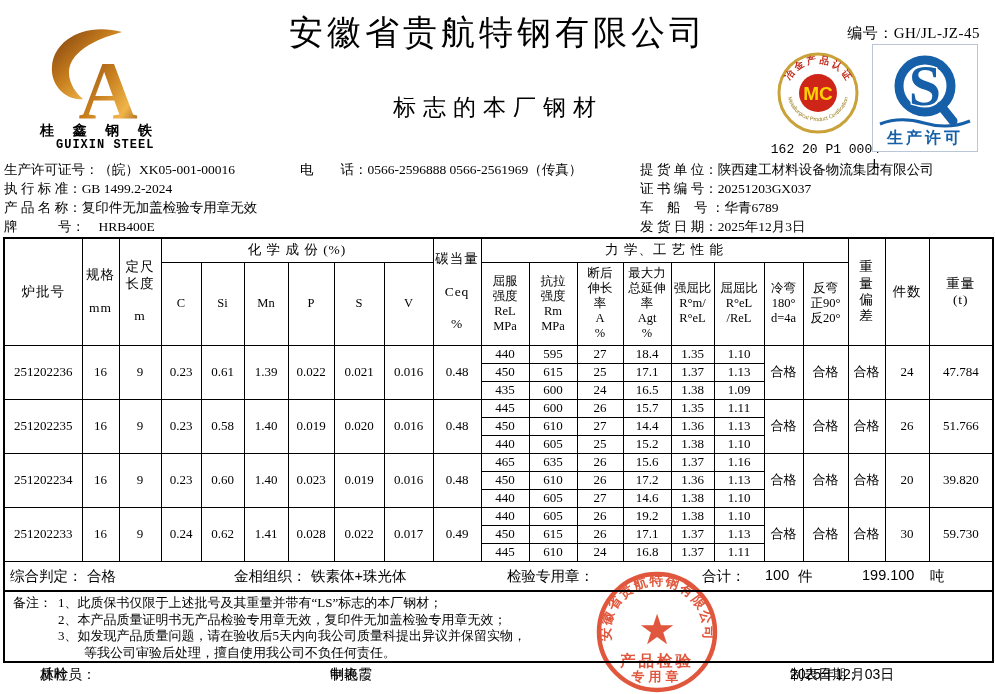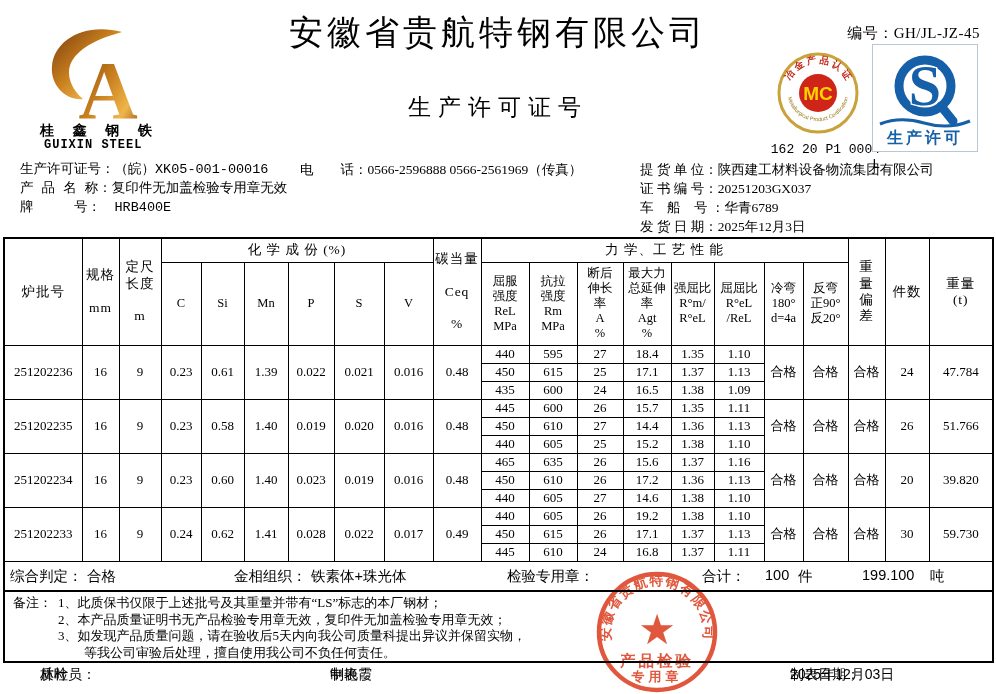--- a/index.html
+++ b/index.html
@@ -18,27 +18,27 @@
   }
   .subtitle {
     position: absolute; left: 0; right: 0; top: 92px;
     text-align: center; font-size: 23px; letter-spacing: 7px;
   }
   .doc-no {
     position: absolute; top: 24px; right: 16px; font-size: 15px; letter-spacing: 0.5px;
   }
   .logo-wrap { position: absolute; left: 40px; top: 22px; width: 116px; }
   .logo-cn { position: absolute; left: 0; top: 100px; width: 112px; display: flex; justify-content: space-between; font-weight: bold; font-size: 14px; }
-  .logo-en { position: absolute; left: 4px; top: 116px; width: 116px; font-family: "Liberation Mono", monospace; font-size: 12px; font-weight: bold; letter-spacing: 1px; }
+  .logo-en { position: absolute; left: 16px; top: 116px; width: 116px; font-family: "Liberation Mono", monospace; font-size: 12px; font-weight: bold; letter-spacing: 1px; }
   .mc-badge { position: absolute; left: 776px; top: 50px; }
   .mc-code { position: absolute; left: 756px; top: 142px; width: 124px; text-align: right; font-size: 13px; font-family: "Liberation Mono", monospace; }
   .qs-badge { position: absolute; left: 872px; top: 44px; }
   
   .info { position: absolute; top: 160px; font-size: 13.5px; line-height: 19px; white-space: nowrap; }
-  .info-left { left: 20px; font-family: Liberation Mono, monospace; }
+  .info-left { left: 4px; }
   .info-mid { left: 300px; }
   .info-right { left: 640px; }
   .info-row .lbl { }
   
   table.main {
     position: absolute; left: 3px; top: 237px; width: 990px;
     border-collapse: collapse; table-layout: fixed;
     border: 2px solid #000;
   }
   table.main th, table.main td {
@@ -88,21 +88,21 @@
   <div class="logo-cn">
     <span>桂</span>
       <span>鑫</span>
       <span>钢</span>
       <span>铁</span>
   </div>
   <div class="logo-en">GUIXIN  STEEL</div>
 </div>
 
 <h1 class="title">安徽省贵航特钢有限公司</h1>
-<div class="subtitle">生产许可证号</div>
+<div class="subtitle">标志的本厂钢材</div>
 
 <div class="doc-no">
   <span>编号：</span><span>GH/JL-JZ-45</span>
 </div>
 
 <div class="mc-badge">
   <svg width="84" height="88" viewBox="0 0 84 88">
     <circle cx="42" cy="43" r="39" fill="#fff" stroke="#c9a23a" stroke-width="3"></circle>
     <path id="mcTop" d="M 13,55 A 31,31 0 1 1 71,55" fill="none"></path>
     <path id="mcBot" d="M 12,48 A 31,31 0 0 0 72,48" fill="none"></path>
@@ -124,20 +124,21 @@
     <circle cx="53" cy="42" r="26" fill="none" stroke="#1560a8" stroke-width="9"></circle>
     <path d="M 69,62 L 81,77" stroke="#1560a8" stroke-width="9" stroke-linecap="round"></path>
     <text x="53" y="61" font-size="58" font-family="'Liberation Serif',serif" font-weight="bold" fill="#1560a8" stroke="#fff" stroke-width="2.5" paint-order="stroke" text-anchor="middle">S</text>
     <path d="M 8,80 Q 28,72 52,79 T 98,77" stroke="#1560a8" fill="none" stroke-width="3"></path>
     <text x="53" y="99" font-size="16" fill="#1560a8" font-weight="bold" letter-spacing="3" text-anchor="middle" font-family="'Liberation Sans',sans-serif">生产许可</text>
   </svg>
 </div>
 
 <div class="info info-left" id="info-left">
     <div class="info-row"><span class="lbl">生产许可证号：</span><span>（皖）XK05-001-00016</span></div>
+    <div class="info-row"><span class="lbl">执 行 标 准：</span><span>GB 1499.2-2024</span></div>
     <div class="info-row"><span class="lbl">产 品 名 称：</span><span>复印件无加盖检验专用章无效</span></div>
     <div class="info-row"><span class="lbl">牌　　　号：</span><span>　HRB400E</span></div>
   </div>
 <div class="info info-mid" id="info-mid">
     <div class="info-row"><span class="lbl">电　　话：</span><span>0566-2596888  0566-2561969（传真）</span></div>
   </div>
 <div class="info info-right" id="info-right">
     <div class="info-row"><span class="lbl">提 货 单 位：</span><span>陕西建工材料设备物流集团有限公司</span></div>
     <div class="info-row"><span class="lbl">证 书 编 号：</span><span>20251203GX037</span></div>
     <div class="info-row"><span class="lbl">车　船　号 ：</span><span>华青6789</span></div>

